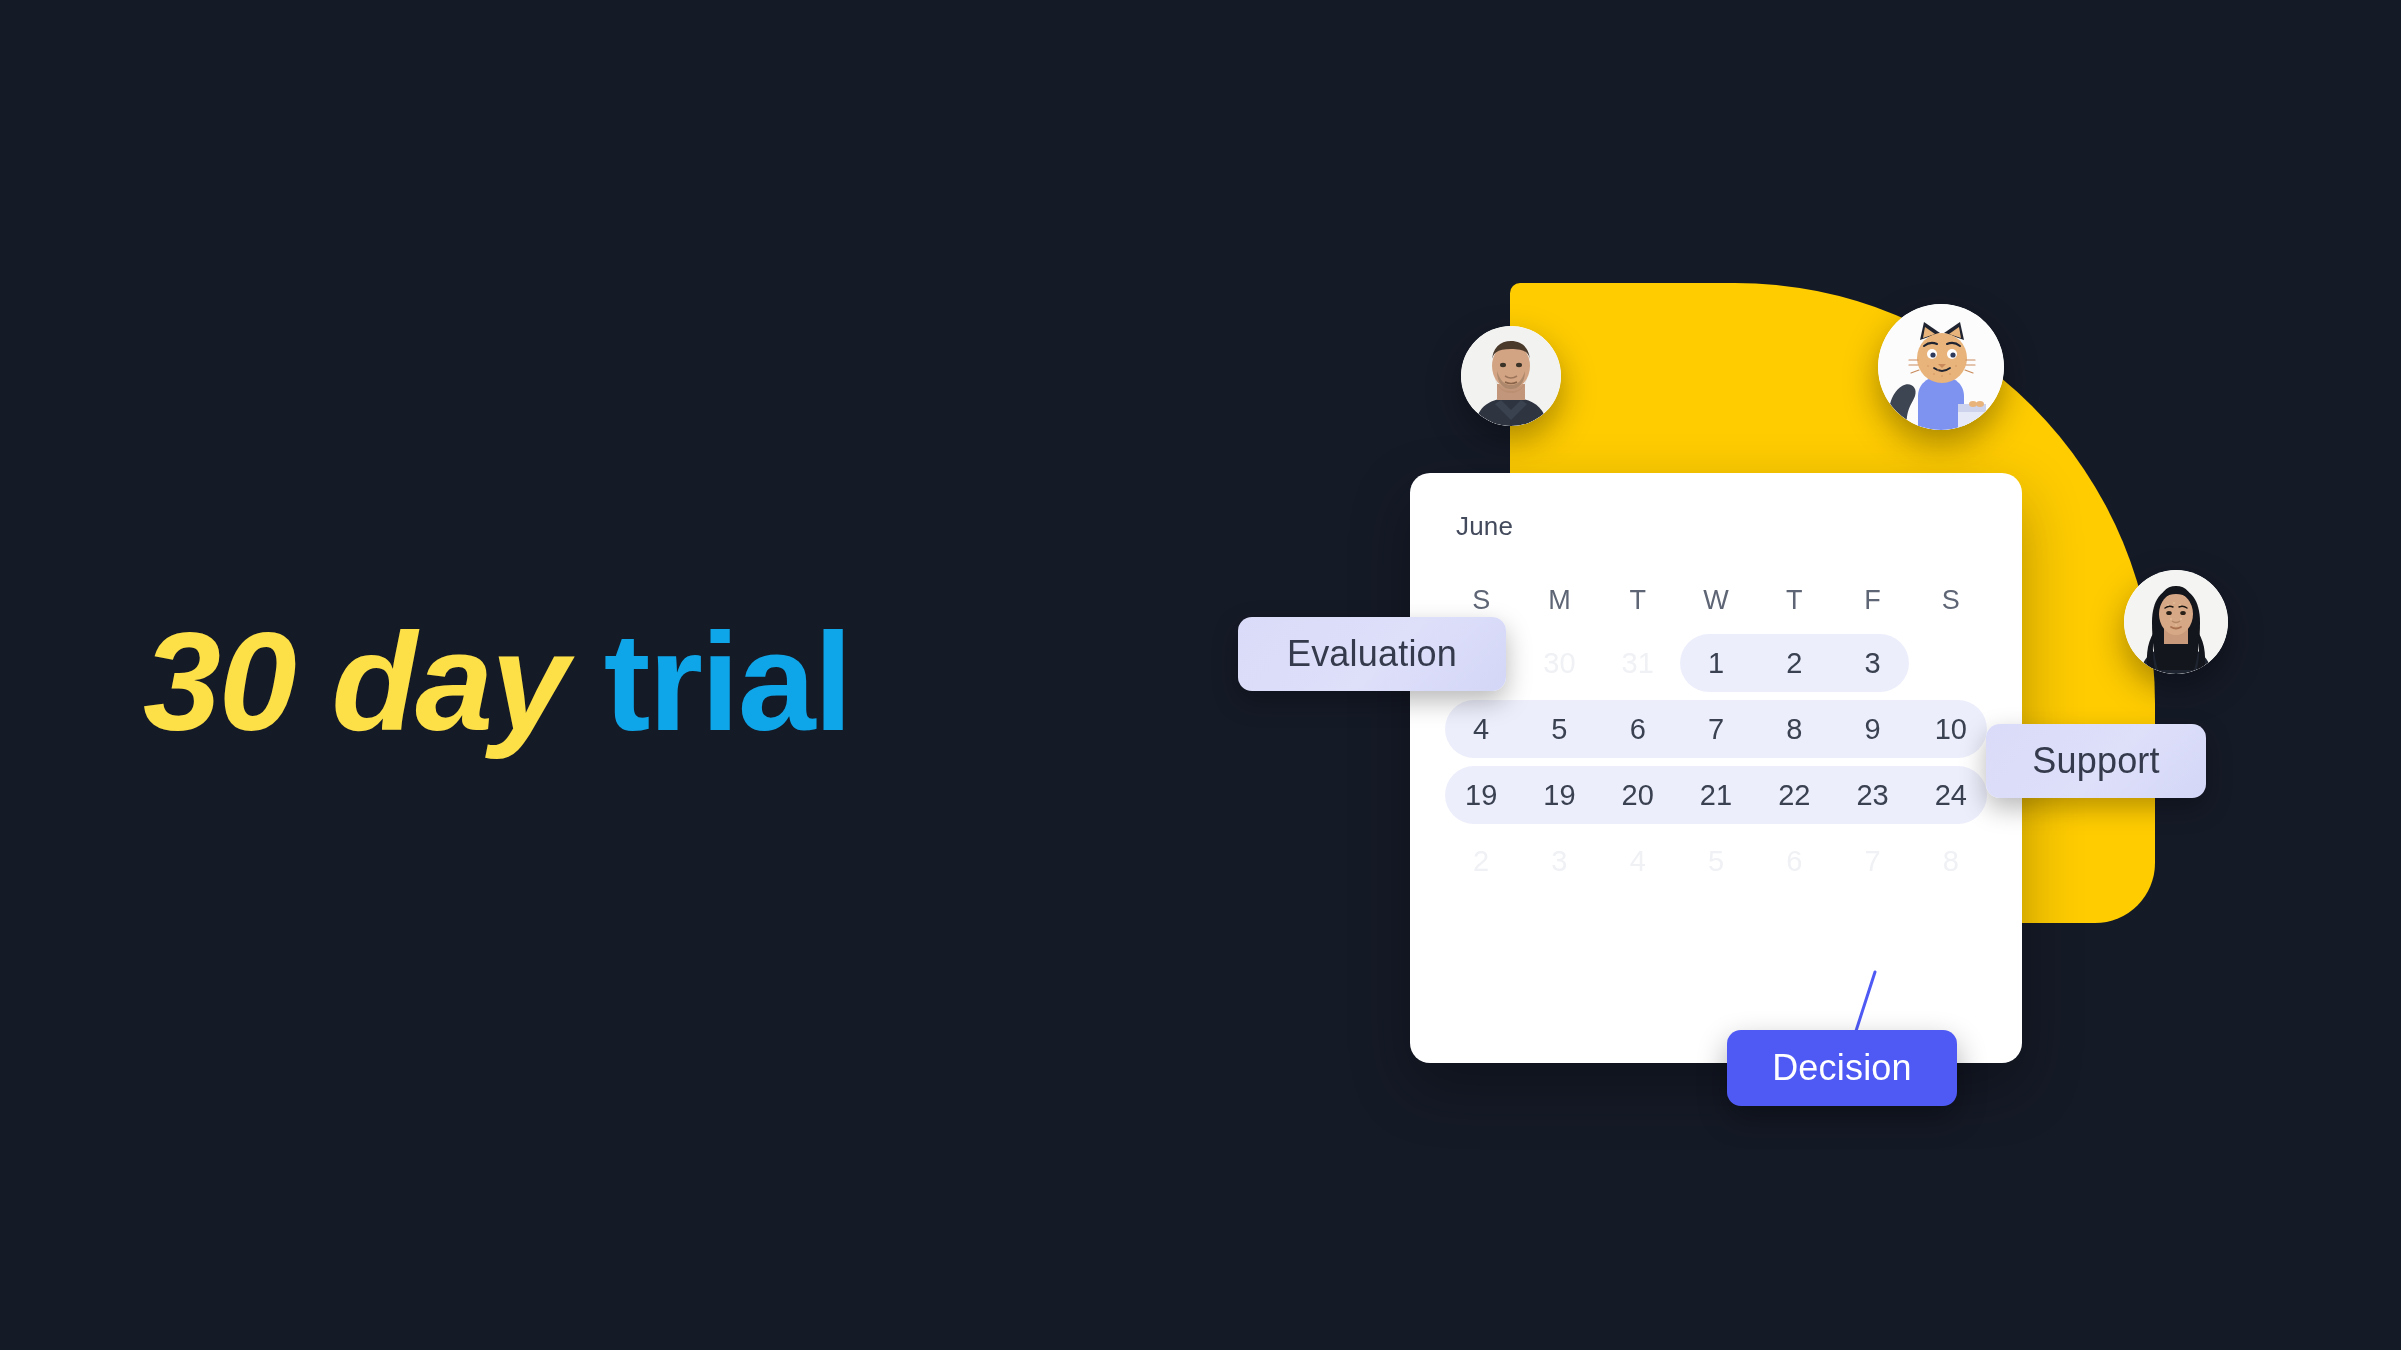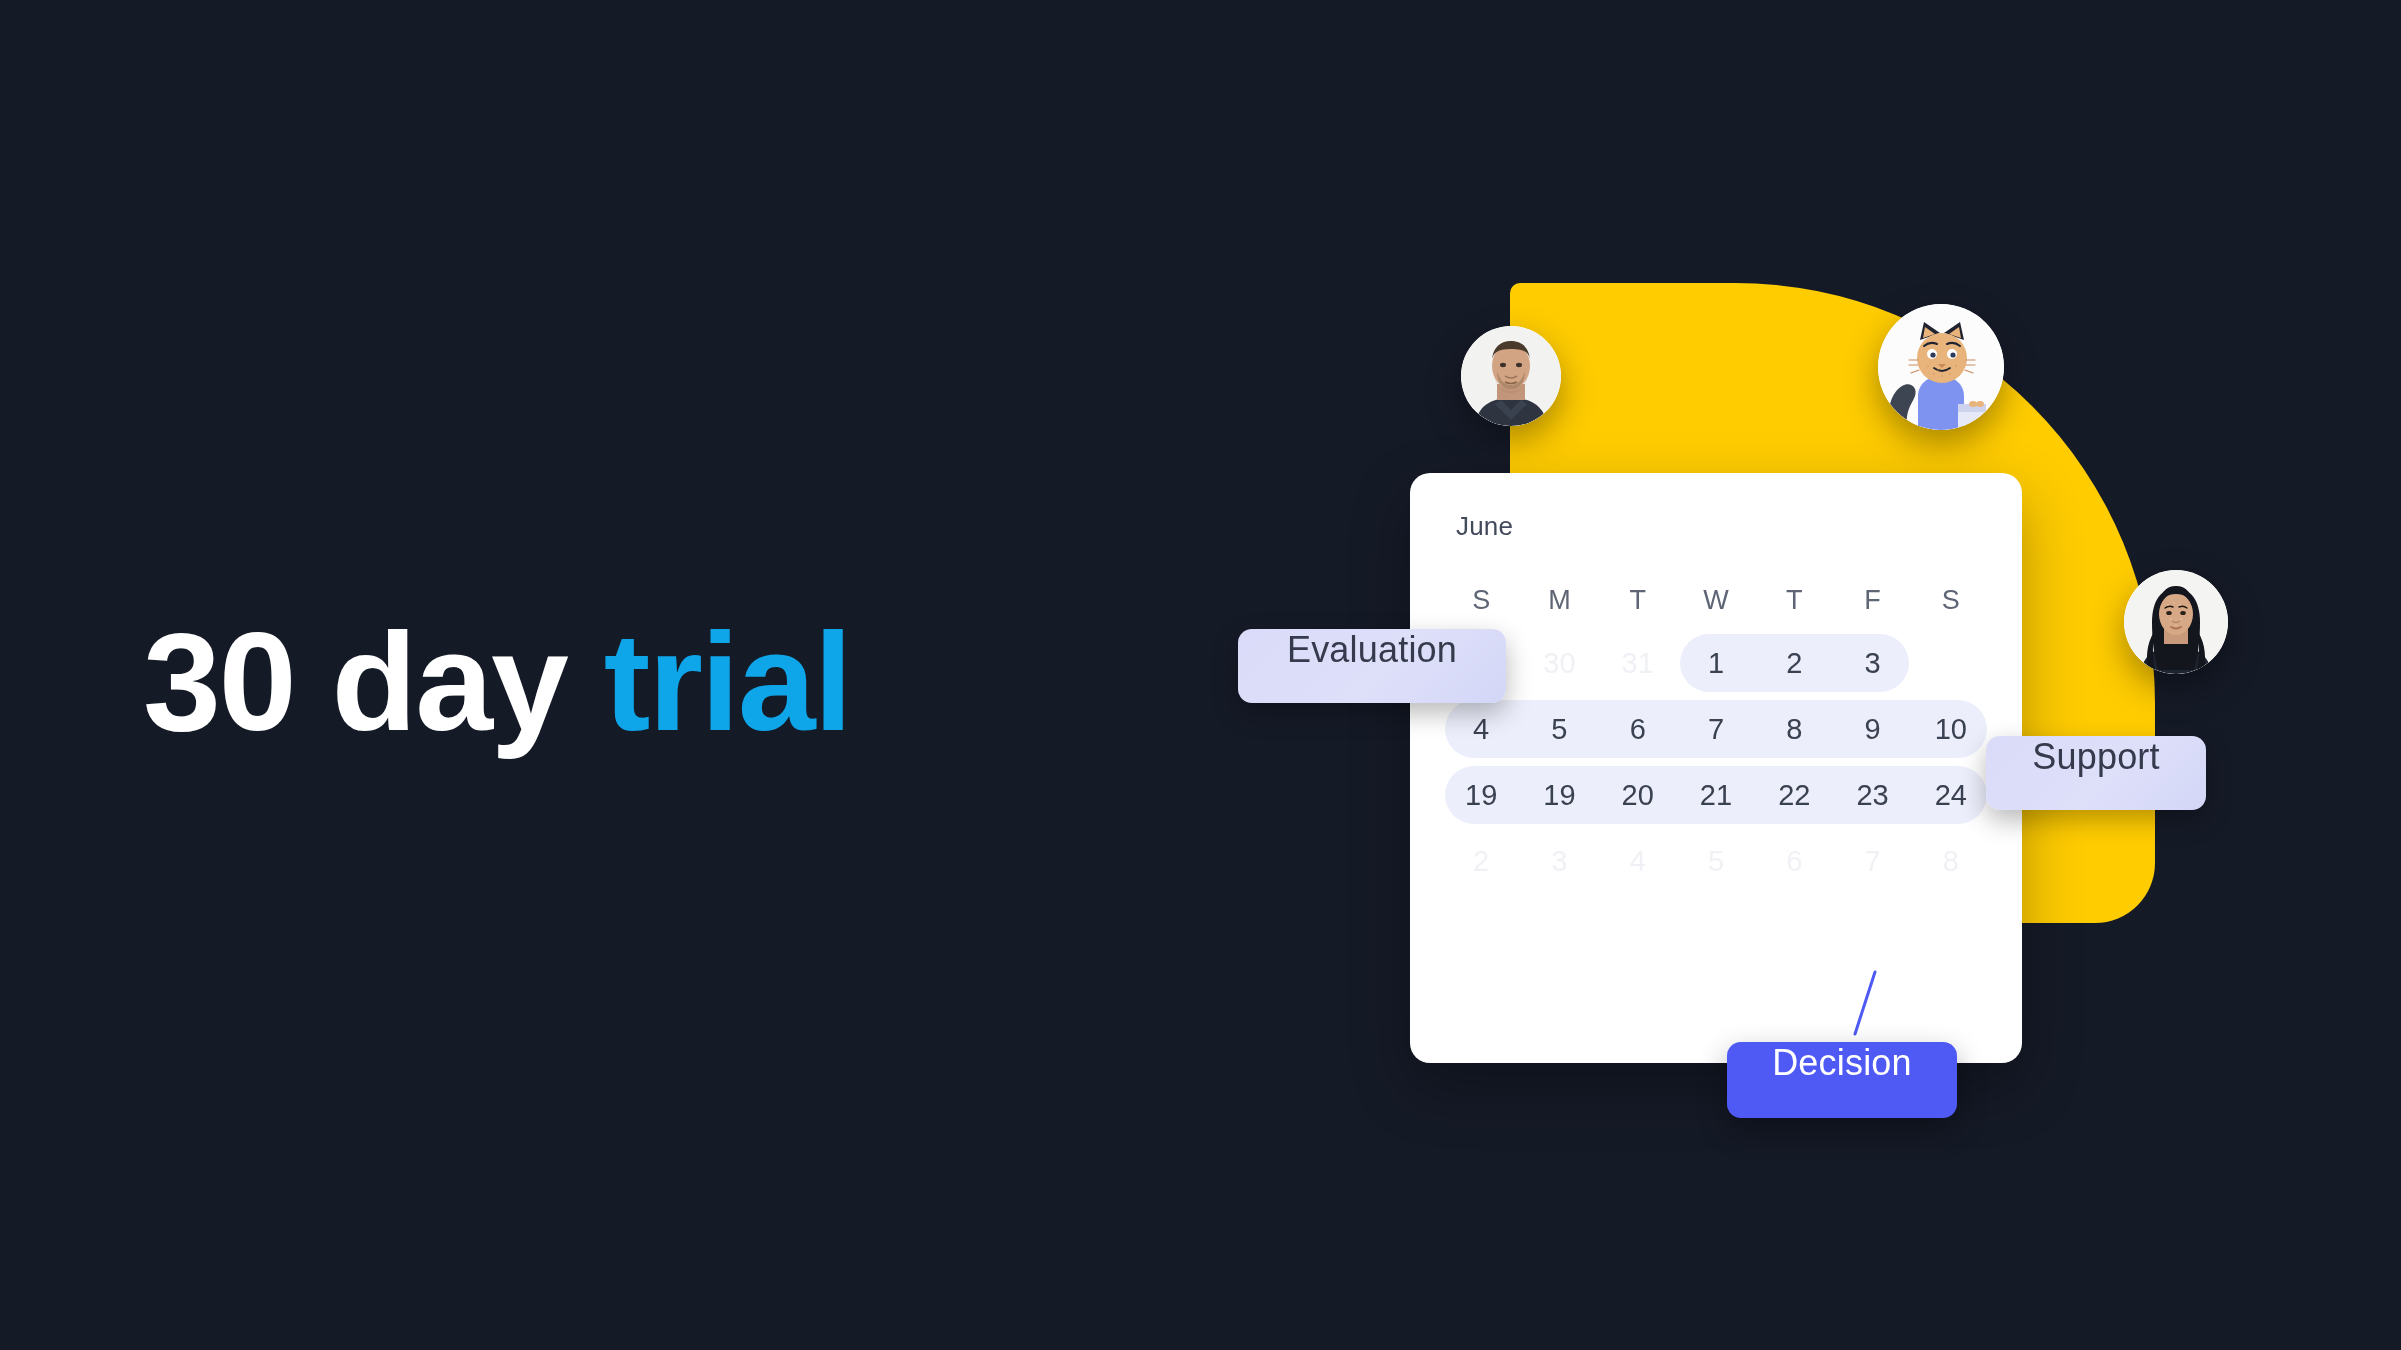--- a/index.html
+++ b/index.html
@@ -28,21 +28,21 @@
     position: absolute;
     left: 143px;
     top: 608px;
     font-size: 140px;
     font-weight: 700;
     letter-spacing: -2px;
     line-height: 1.05;
     white-space: nowrap;
     color: #FFFFFF;
   }
-  #headline .hl-accent { color: #ffffff; }
+  #headline .hl-accent { color: #fde047; font-style: italic; }
   #headline .hl-rest { color: #0ea5e9; }
 
   
   #yellow-blob {
     position: absolute;
     left: 1510px;
     top: 283px;
     width: 645px;
     height: 640px;
     background: #FFCC00;
@@ -144,27 +144,27 @@
     width: 320px;
     height: 230px;
     z-index: 7;
     pointer-events: none;
   }
 
   
   .tag {
     position: absolute;
     display: flex;
+    align-items: center;
     justify-content: center;
     border-radius: 14px;
     font-size: 36px;
     font-weight: 400;
     white-space: nowrap;
     letter-spacing: 0.2px;
-    margin-top: 12px;
   }
   .tag.lavender {
     background: linear-gradient(135deg, #D9DBF8 0%, #DEE0FA 55%, #D3D6F6 100%);
     color: #353B4C;
     box-shadow: 0 10px 26px rgba(0,0,0,0.28);
   }
   .tag.solid-blue {
     background: #4F5AF5;
     color: #FFFFFF;
     box-shadow: 0 12px 30px rgba(0,0,0,0.32);

